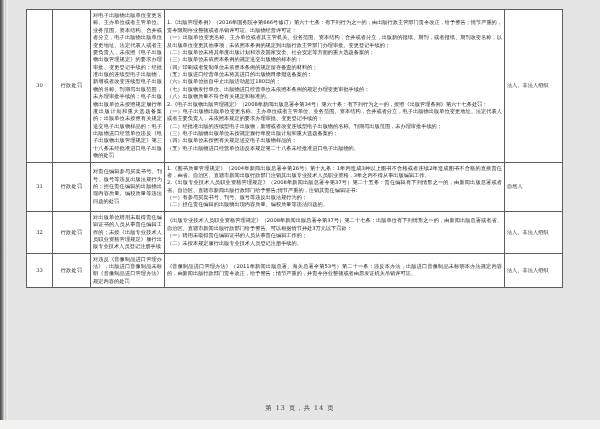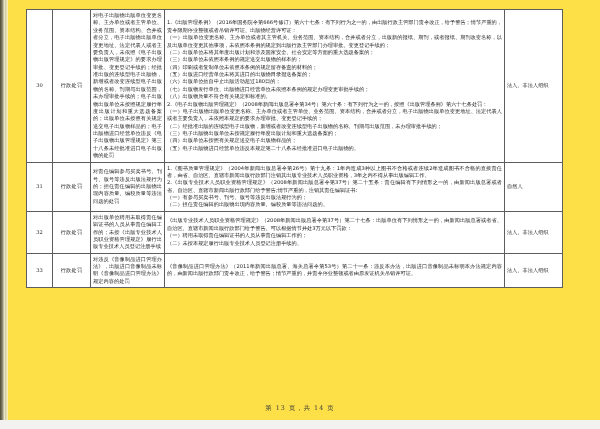--- a/index.html
+++ b/index.html
@@ -14,21 +14,21 @@
     font-family: "DejaVu Sans", "Liberation Sans", sans-serif;
     color: #2b2b2b;
     position: relative;
   }
   
   .page {
     position: absolute;
     left: 0; top: 0;
     width: 600px;
     height: 429px;
-    background: #fde047;
+    background: #e5e5e5;
   }
   
   .scan-edge {
     position: absolute;
     left: 0px; top: 0px;
     width: 5px; height: 429px;
     background: linear-gradient(to right, #2e2e2e 0%, #6d6d6d 45%, #cfcfcf 80%, #fdfdfb 100%);
     opacity: .85;
   }
   .scan-edge2 {

